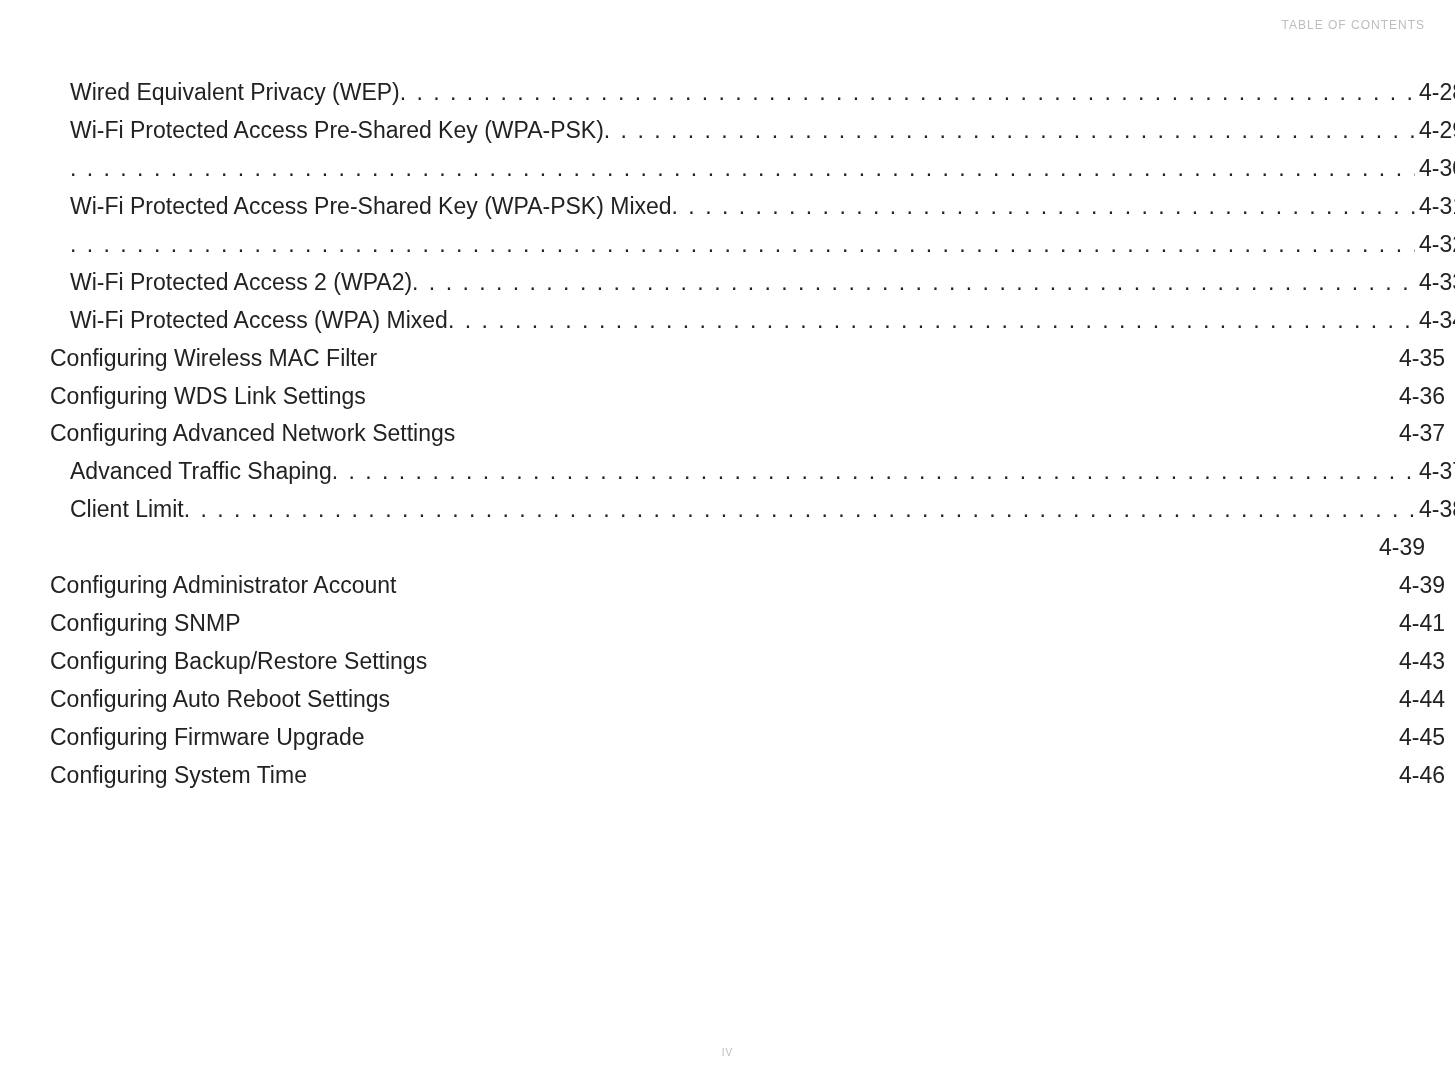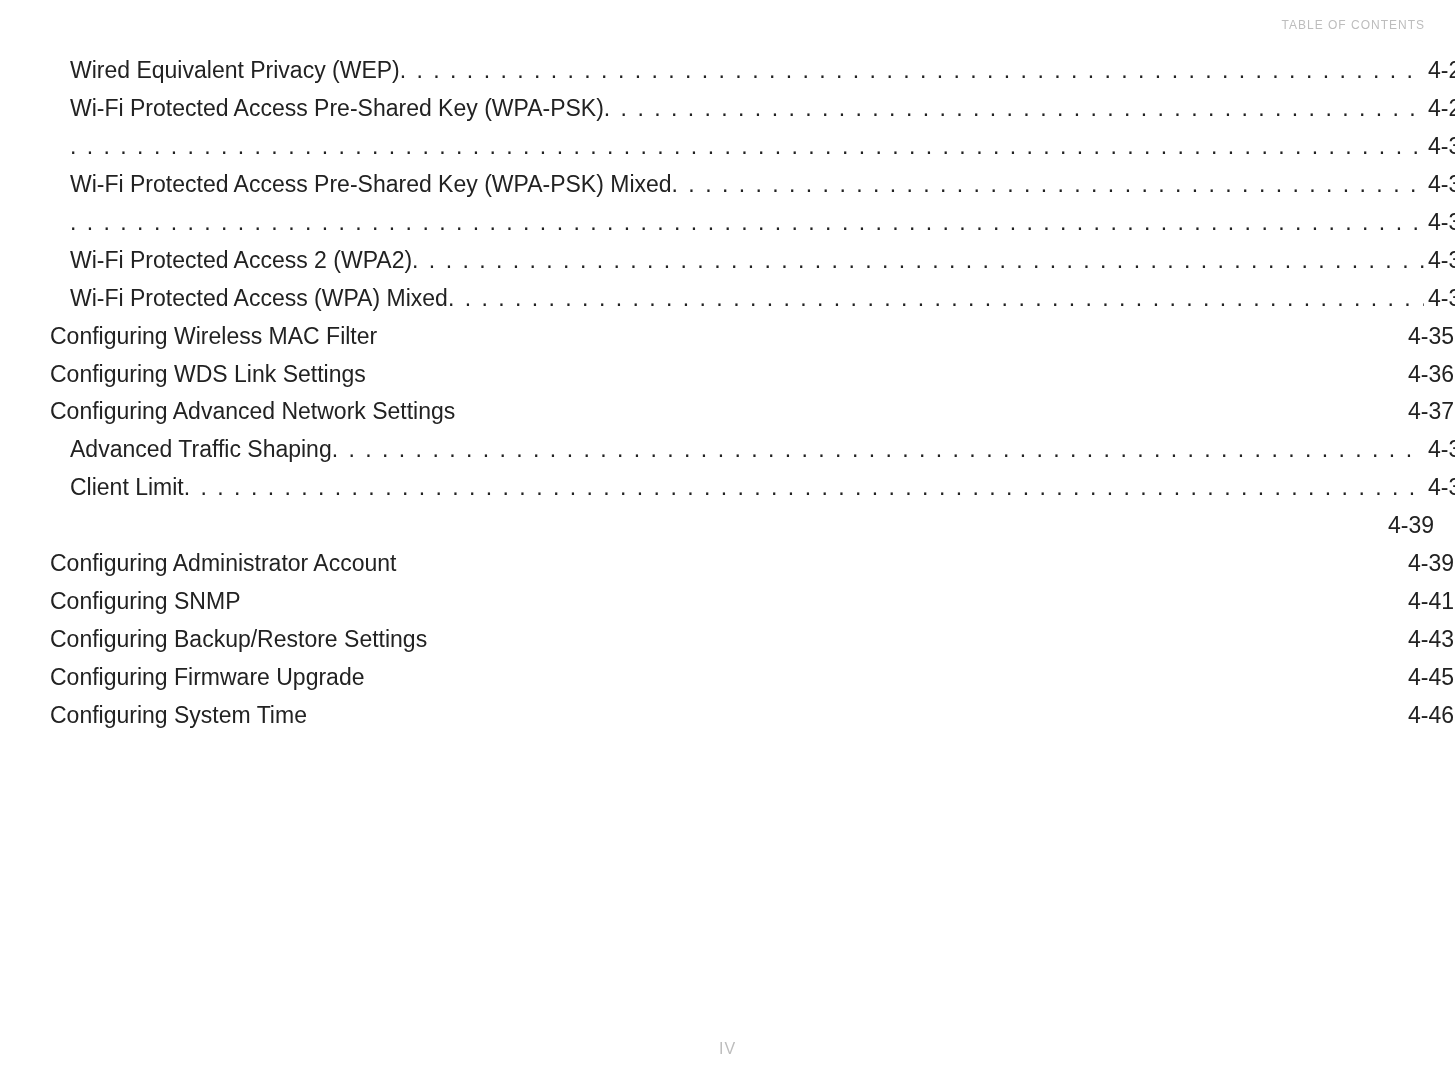--- a/index.html
+++ b/index.html
@@ -9,33 +9,33 @@
   height: 1090px;
   background: #ffffff;
   font-family: Verdana, Geneva, sans-serif;
   color: #222;
 }
 .page {
   position: relative;
   width: 1455px;
   height: 1090px;
   box-sizing: border-box;
-  padding: 20px 21px 0 30px;
+  padding: 20px 30px 0 30px;
 }
 .header-right {
   position: absolute;
   top: 18px;
   right: 30px;
   font-size: 12px;
   letter-spacing: 1px;
   color: #bdbdbd;
   font-variant: small-caps;
 }
 .toc {
-  margin-top: 32px;
+  margin-top: 54px;
 }
 .toc-row {
   display: flex;
   align-items: baseline;
   width: 100%;
   font-size: 23px;
   line-height: 1.65;
   white-space: nowrap;
 }
 .toc-row.level-1 { padding-left: 0; }
@@ -59,21 +59,21 @@
 }
 .toc-page {
   flex: 0 0 auto;
   padding-left: 4px;
 }
 .footer-page-num {
   position: absolute;
   bottom: 32px;
   left: 50%;
   transform: translateX(-50%);
-  font-size: 16px;
+  font-size: 10px;
   letter-spacing: 1px;
   color: #bdbdbd;
   font-variant: small-caps;
   margin-top: 36px;
 }
 </style>
 </head>
 <body>
 
 <div class="page">
@@ -151,20 +151,25 @@
         <span class="toc-title">Configuring SNMP</span>
         <span class="toc-gap"></span>
         <span class="toc-page">4-41</span>
       </div>
       <div class="toc-row level-2">
         <span class="toc-title">Configuring Backup/Restore Settings</span>
         <span class="toc-gap"></span>
         <span class="toc-page">4-43</span>
       </div>
       <div class="toc-row level-2">
+        <span class="toc-title">Configuring Auto Reboot Settings</span>
+        <span class="toc-gap"></span>
+        <span class="toc-page">4-44</span>
+      </div>
+      <div class="toc-row level-2">
         <span class="toc-title">Configuring Firmware Upgrade</span>
         <span class="toc-gap"></span>
         <span class="toc-page">4-45</span>
       </div>
       <div class="toc-row level-2">
         <span class="toc-title">Configuring System Time</span>
         <span class="toc-gap"></span>
         <span class="toc-page">4-46</span>
       </div>
     </div>

